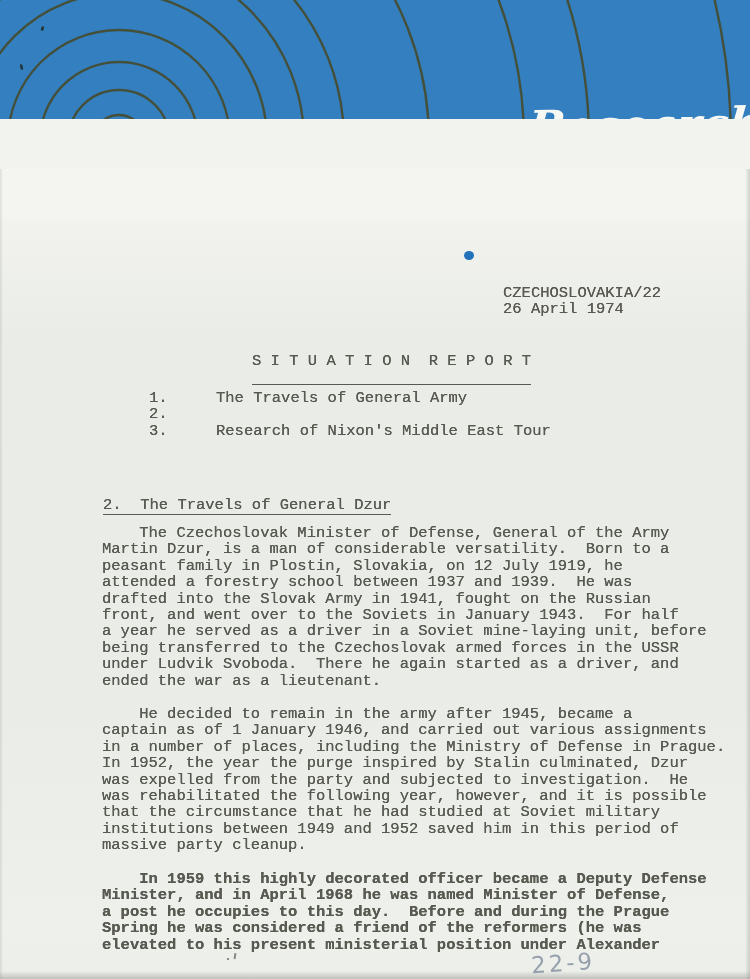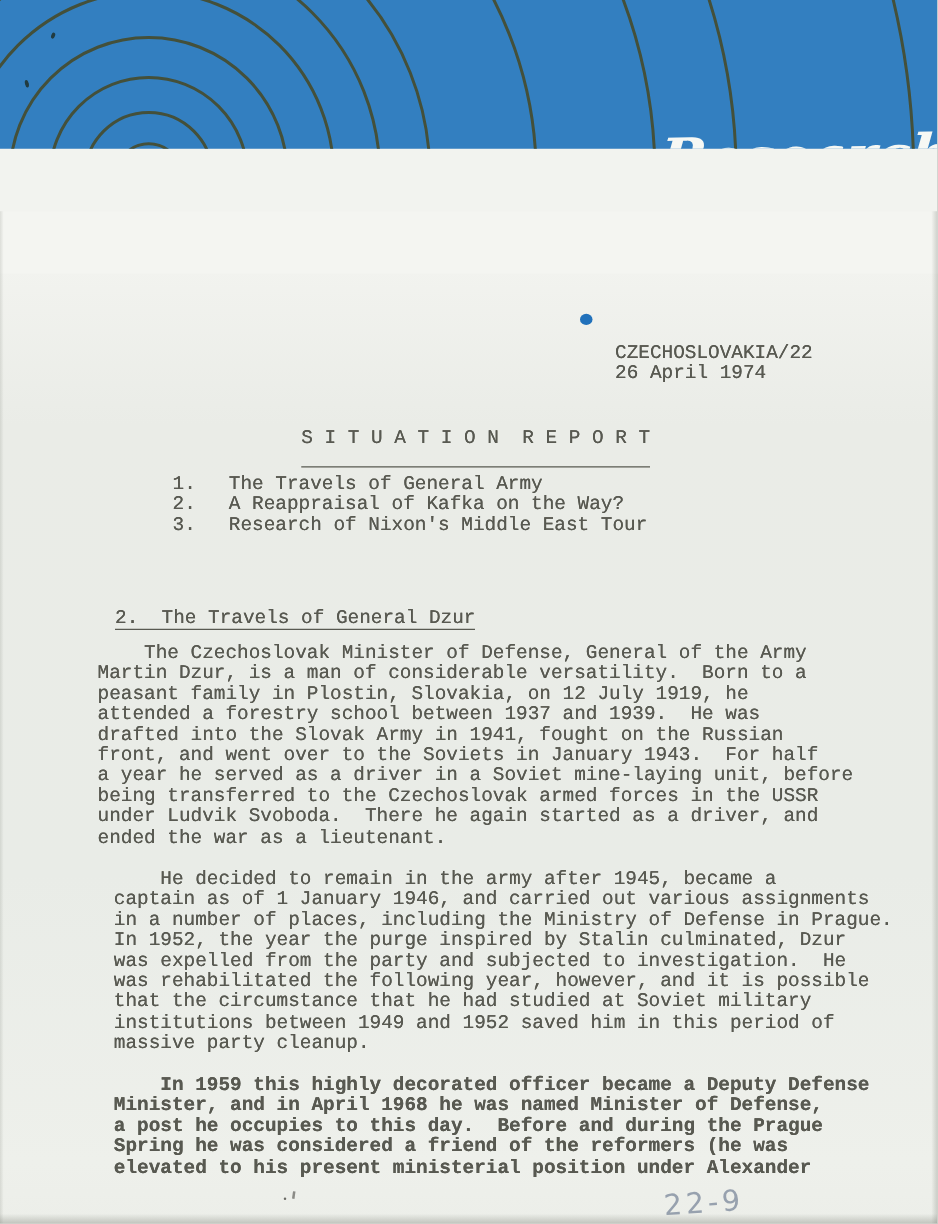--- a/index.html
+++ b/index.html
@@ -46,40 +46,40 @@
   .disclaimer{
     position:absolute;left:492px;top:174px;
     font-family:"Liberation Serif",serif;
     font-style:italic;font-size:11.3px;line-height:14px;
     color:#2c2c28;letter-spacing:.2px;white-space:nowrap;
   }
   
   .mono{
     font-family:"Liberation Mono",monospace;
     font-size:15.5px;line-height:16.4px;
-    color:#585951;margin:4px;white-space:pre;
+    color:#585951;margin:15px;white-space:pre;
     text-shadow:0 0 .4px #585951;
   }
   .blue-dot{
     position:absolute;left:464px;top:251px;width:10px;height:9px;
     border-radius:50%;background:#2171bb;
   }
   .issue-line{position:absolute;left:488px;top:270px;}
   .date-line{position:absolute;left:488px;top:286px;}
   .report-title{
     position:absolute;left:237px;top:338px;
     border-bottom:1.5px solid #585951;padding-bottom:15px;
   }
   .toc-row{position:absolute;left:134px;display:flex;}
   .toc-num{width:37px;}
   .section-heading{
     position:absolute;left:88px;top:482px;
     border-bottom:1.5px solid #585951;padding-bottom:1px;
   }
-  .para1{position:absolute;left:74px;top:510px;}
+  .para1{position:absolute;left:87px;top:510px;}
   .para2{position:absolute;left:87px;top:691px;}
   .para3{position:absolute;left:87px;top:856px;font-weight:bold;}
   
   .handwriting{
     position:absolute;left:531px;top:950px;
     font-family:"DejaVu Sans",sans-serif;
     font-size:23px;color:#97a1ae;
     letter-spacing:3px;transform:rotate(-4deg);
     font-weight:400;
   }
@@ -127,21 +127,20 @@
   <pre class="mono date-line">26 April 1974</pre>
 
   <pre class="mono report-title">S I T U A T I O N  R E P O R T</pre>
 
   <div class="toc-row" style="top:375px">
     <pre class="mono toc-num">1.</pre>
     <pre class="mono">The Travels of General Army</pre>
   </div>
   <div class="toc-row" style="top:391px">
     <pre class="mono toc-num">2.</pre>
-    <pre class="mono">A Reappraisal of Kafka on the Way?</pre>
   </div>
   <div class="toc-row" style="top:408px">
     <pre class="mono toc-num">3.</pre>
     <pre class="mono">Research of Nixon's Middle East Tour</pre>
   </div>
 
   <pre class="mono section-heading">2.  The Travels of General Dzur</pre>
   <pre class="mono para1">    The Czechoslovak Minister of Defense, General of the Army
 Martin Dzur, is a man of considerable versatility.  Born to a
 peasant family in Plostin, Slovakia, on 12 July 1919, he

